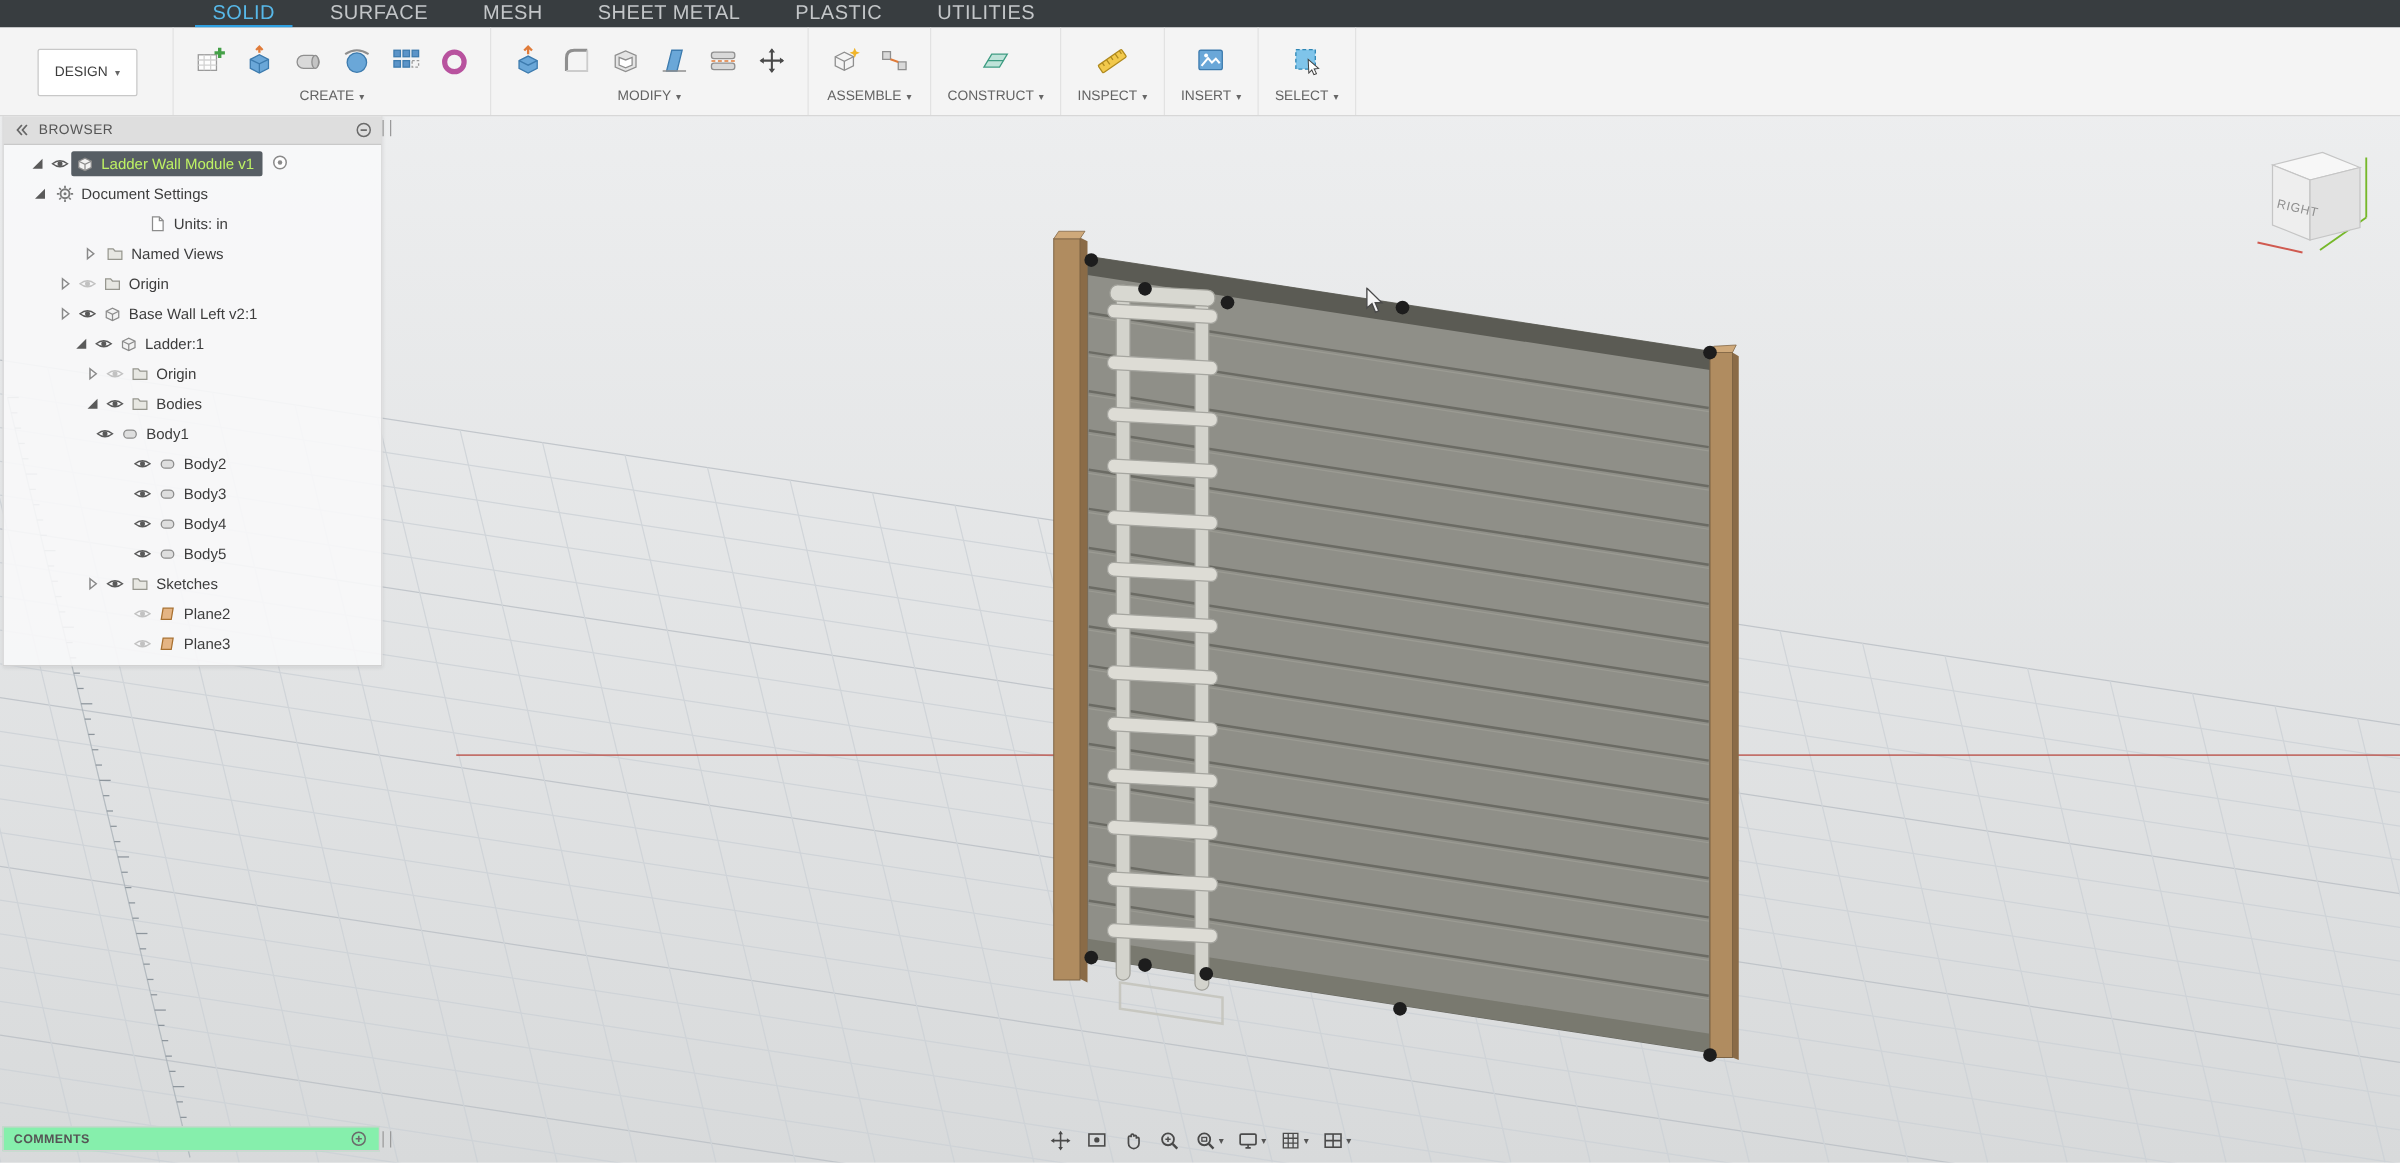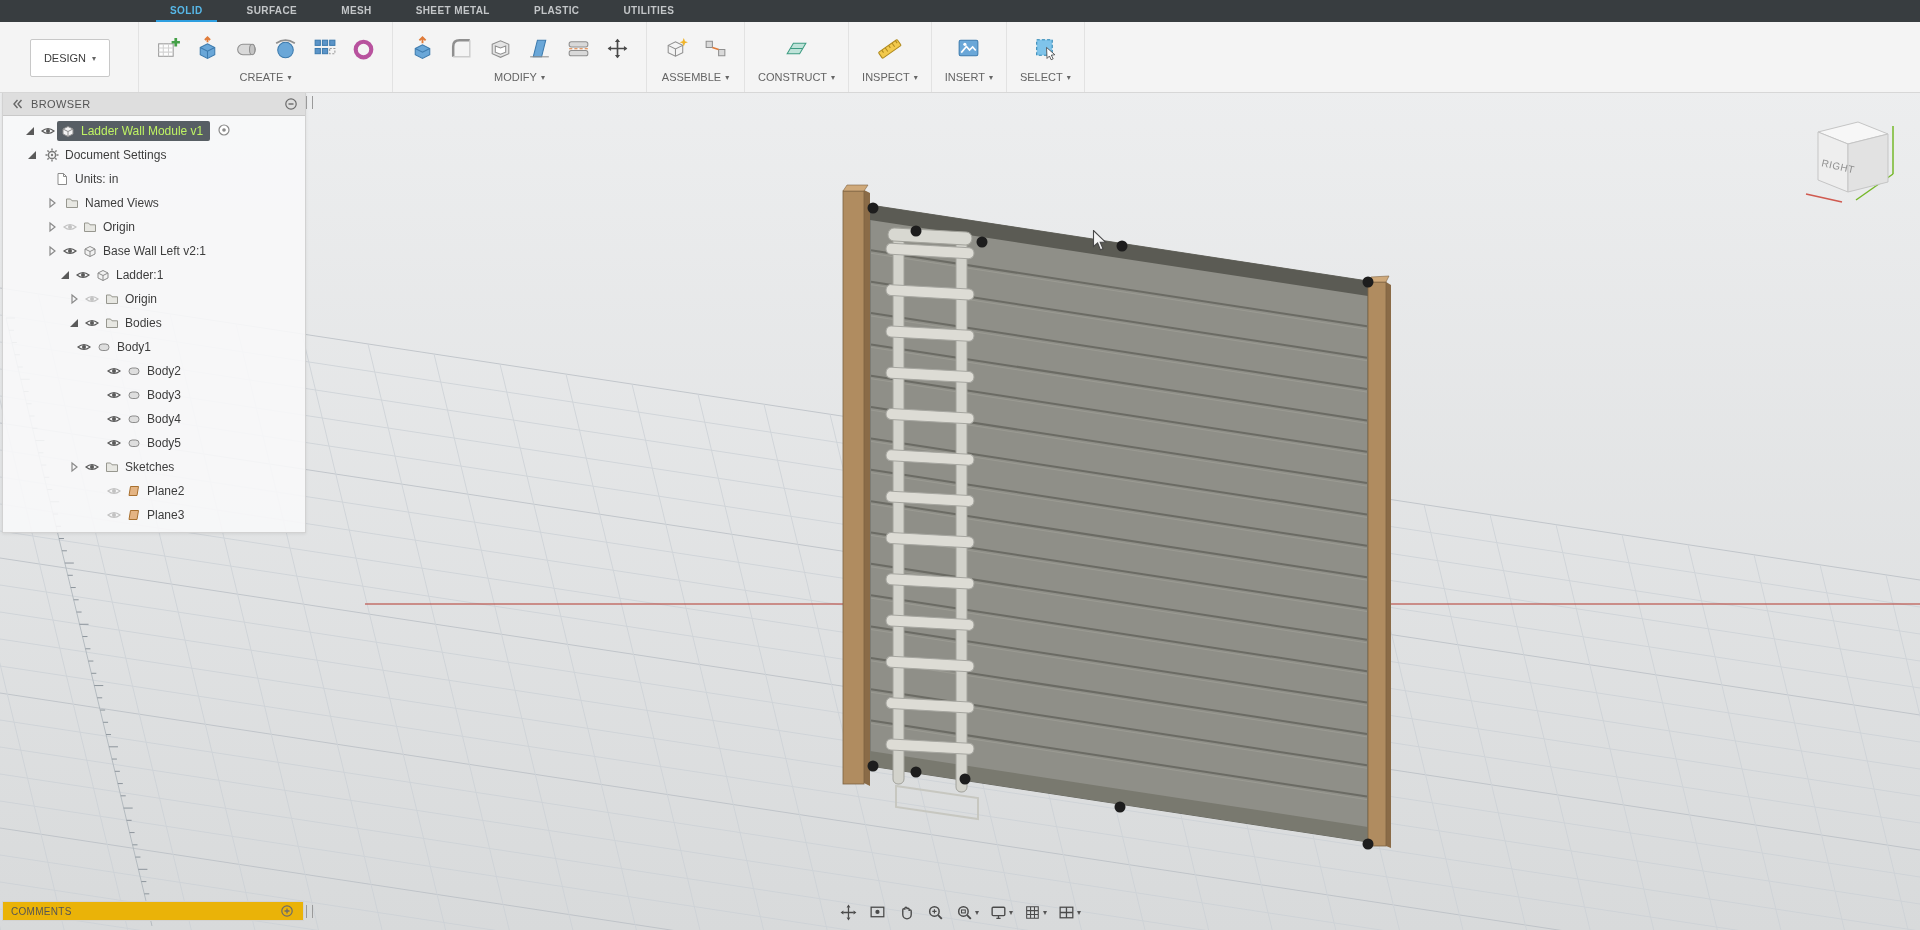--- a/index.html
+++ b/index.html
@@ -4,21 +4,21 @@
 <style>
   html,body{margin:0;padding:0;}
   body{
     width:1920px;height:930px;position:relative;overflow:hidden;
     font-family:"Liberation Sans",sans-serif;background:#e6e7e8;
     -webkit-user-select:none;user-select:none;
   }
   
   .tabbar{position:absolute;top:0;left:0;right:0;height:22px;background:#383d40;display:flex;z-index:30;}
   #tabs{display:flex;margin-left:148px;}
-  .tab{padding:0 22px;font-size:10px;letter-spacing:.4px;color:#c3c6c8;line-height:22px;position:relative;cursor:pointer;white-space:nowrap;font-weight:bold;}
+  .tab{padding:0 22px;font-size:16px;letter-spacing:.4px;color:#c3c6c8;line-height:22px;position:relative;cursor:pointer;white-space:nowrap;}
   .tab.active{color:#57b8e8;}
   .tab.active::after{content:"";position:absolute;left:8px;right:8px;bottom:0;height:2px;background:#2e9fe0;}
   
   .toolbar{position:absolute;top:22px;left:0;right:0;height:70px;background:#f4f4f4;border-bottom:1px solid #d7d7d7;z-index:30;}
   .design-btn{position:absolute;left:30px;top:17px;width:78px;height:36px;background:#fff;border:1px solid #c8c8c8;border-radius:2px;display:flex;align-items:center;justify-content:center;gap:6px;font-size:11px;color:#3c3c3c;cursor:pointer;}
   .caret{font-size:8px;color:#666;}
   #toolbar-groups{position:absolute;left:138px;top:0;bottom:0;display:flex;border-left:1px solid #e2e2e2;}
   .tb-group{display:flex;flex-direction:column;justify-content:flex-start;border-right:1px solid #e2e2e2;padding:0 13px;}
   .tb-icons{display:flex;gap:7px;align-items:center;height:46px;padding-top:3px;justify-content:center;}
   .tb-btn{width:32px;height:32px;display:flex;align-items:center;justify-content:center;border-radius:2px;cursor:pointer;}
@@ -33,21 +33,21 @@
   #tree{padding:3px 0 5px;}
   .tree-row{height:24px;display:flex;align-items:center;font-size:12px;color:#3d3d3d;cursor:pointer;}
   .tree-row .icon{width:18px;flex:none;}
   .slot-spacer{width:18px;flex:none;display:inline-block;}
   .row-main{display:flex;align-items:center;gap:4px;padding:2px 7px 2px 2px;border-radius:2px;}
   .row-main.selected{background:#575e64;color:#bef264;}
   .tree-label{white-space:nowrap;}
   .radio-wrap{margin-left:5px;}
   .grip{position:absolute;width:5px;height:13px;border-left:1px solid #9a9a9a;border-right:1px solid #9a9a9a;z-index:21;}
   
-  .comments-bar{position:absolute;left:2px;bottom:9px;width:302px;height:20px;background:#eab308;border:1px solid #d2d2d2;display:flex;align-items:center;padding:0 8px;z-index:20;box-sizing:border-box;}
+  .comments-bar{position:absolute;left:2px;bottom:9px;width:302px;height:20px;background:#86efac;border:1px solid #d2d2d2;display:flex;align-items:center;padding:0 8px;z-index:20;box-sizing:border-box;font-weight:bold;}
   .comments-label{font-size:10px;color:#555;letter-spacing:.3px;flex:1;}
   
   .bottom-nav{position:absolute;left:50%;transform:translateX(-50%);bottom:7px;display:flex;align-items:center;gap:6px;z-index:20;}
   .nav-btn{display:flex;align-items:center;padding:1px 2px;cursor:pointer;}
   .nav-btn .icon svg{width:19px;height:19px;}
   .nav-caret{font-size:8px;color:#555;margin-left:1px;}
   
   .viewport{position:absolute;inset:0;z-index:0;}
   #scene{position:absolute;top:0;left:0;}
   .viewcube{position:absolute;top:112px;right:20px;width:104px;height:96px;z-index:15;cursor:pointer;}
@@ -551,33 +551,33 @@
           <span class="icon ">
             <svg viewBox="0 0 16 16">
               <circle cx="8" cy="8" r="3.6" fill="none" stroke="#7a7a7a" stroke-width="1.5"></circle>
               <circle cx="8" cy="8" r="1.2" fill="#7a7a7a"></circle>
               <path d="M8 1.5 V3.5 M8 12.5 V14.5 M1.5 8 H3.5 M12.5 8 H14.5 M3.4 3.4 L4.8 4.8 M11.2 11.2 L12.6 12.6 M3.4 12.6 L4.8 11.2 M11.2 4.8 L12.6 3.4" stroke="#7a7a7a" stroke-width="1.4"></path>
             </svg>
           </span>
           <span class="tree-label">Document Settings</span>
         </span>
       </div>
-      <div class="tree-row" style="padding-left: 30px; text-align: center;">
+      <div class="tree-row" style="padding-left: 94px; text-align: center;">
         <span class="slot-spacer"></span>
         <span class="row-main">
           <span class="icon ">
             <svg viewBox="0 0 16 16">
               <path d="M4 2.5 H9.5 L12.5 5.5 V13.5 H4 Z" fill="#fff" stroke="#8c8c8c"></path>
               <path d="M9.5 2.5 V5.5 H12.5" fill="none" stroke="#8c8c8c"></path>
             </svg>
           </span>
           <span class="tree-label">Units: in</span>
         </span>
       </div>
-      <div class="tree-row" style="padding-left: 40px;">
+      <div class="tree-row" style="padding-left: 60px;">
         <span class="icon ">
           <svg viewBox="0 0 16 16">
             <path d="M6 4 L11 8 L6 12 Z" fill="none" stroke="#8a8a8a" stroke-width="1.2"></path>
           </svg>
         </span>
         <span class="row-main">
           <span class="icon ">
             <svg viewBox="0 0 16 16">
               <path d="M2.5 4 H6.5 L8 5.8 H13.5 V12.5 H2.5 Z" fill="#e7e7e2" stroke="#97978f"></path>
             </svg>

